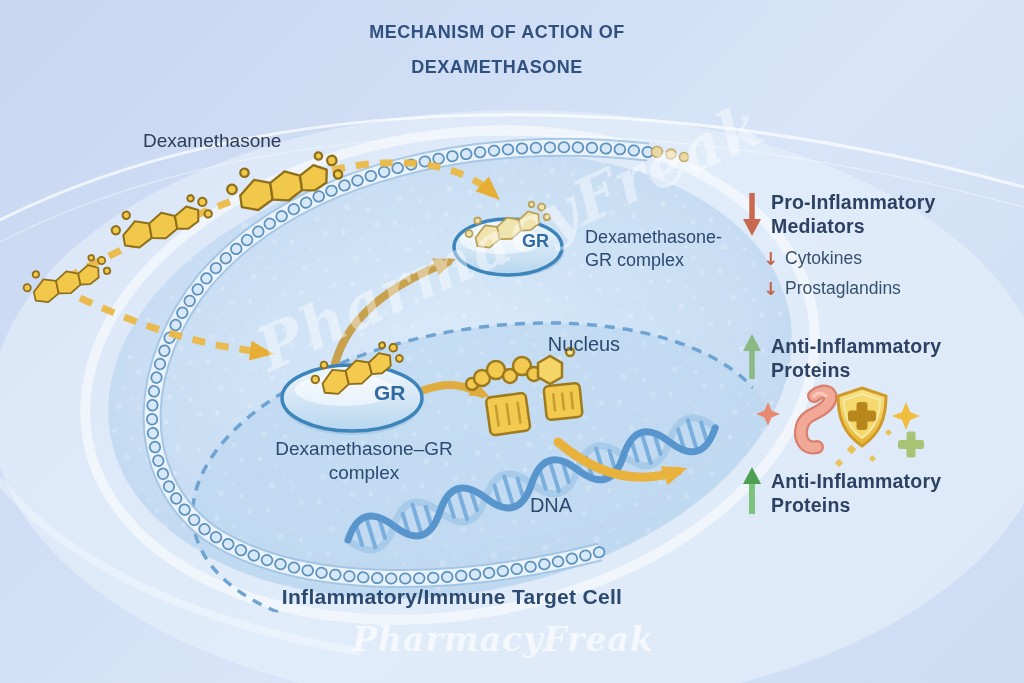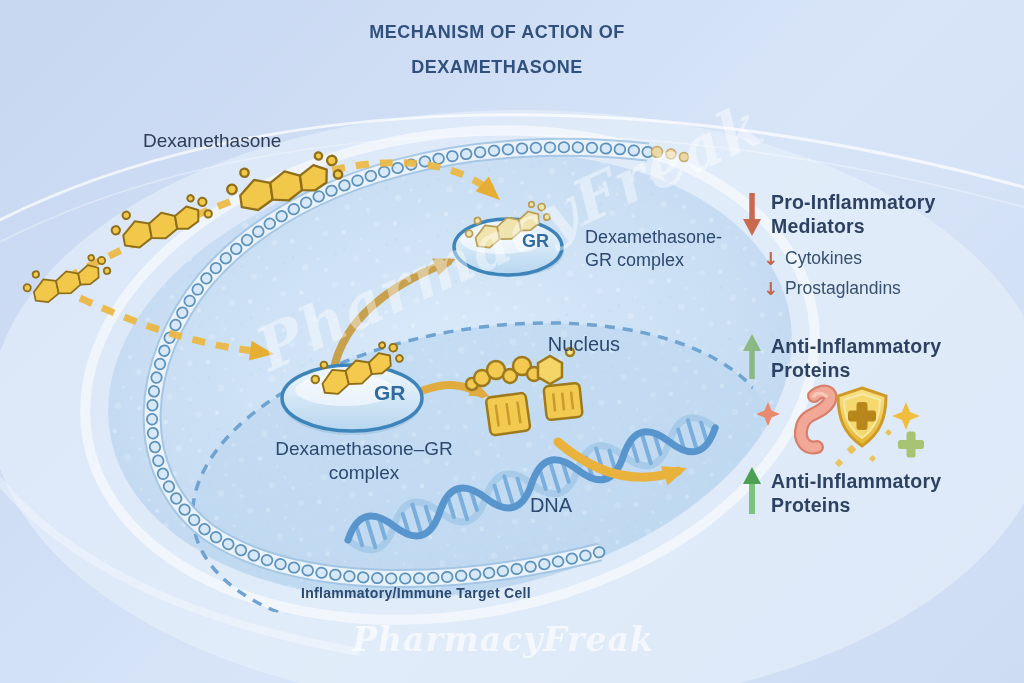--- a/index.html
+++ b/index.html
@@ -12,21 +12,21 @@
   .abs{position:absolute;}
   .title{left:497px;top:15px;transform:translateX(-50%);text-align:center;
     font-size:18px;line-height:35px;font-weight:700;color:#30507e;letter-spacing:.5px;}
   .lbl{color:#2c4a70;}
   .drug-lbl{left:143px;top:130px;font-size:19px;font-weight:500;color:#2e3c55;}
   .topcx-lbl{left:585px;top:226px;font-size:18px;line-height:23px;font-weight:500;}
   .nuc-lbl{left:584px;top:333px;transform:translateX(-50%);font-size:20px;font-weight:500;}
   .midcx-lbl{left:364px;top:437px;transform:translateX(-50%);text-align:center;
     font-size:19px;line-height:24px;font-weight:500;}
   .dna-lbl{left:551px;top:494px;transform:translateX(-50%);font-size:20px;font-weight:500;text-align:center;}
-  .cell-lbl{left:416px;top:585px;transform:translateX(-50%);font-size:14px;font-weight:700;
+  .cell-lbl{left:452px;top:585px;transform:translateX(-50%);font-size:21px;font-weight:700;
     letter-spacing:.3px;white-space:nowrap;text-align:center;}
   .gr{color:#2f6aa0;font-weight:600;}
   .gr-top{left:522px;top:231px;font-size:18px;}
   .gr-mid{left:374px;top:381px;font-size:21px;}
   .rp-row{display:flex;gap:8px;align-items:flex-end;}
   .rp-title{font-size:19.5px;line-height:24px;font-weight:700;color:#2d4263;letter-spacing:.2px;}
   .rp-item{display:flex;gap:7px;align-items:center;font-size:17.5px;font-weight:500;color:#37506e;}
   .glyph-down{color:#c4644c;font-weight:700;font-size:18px;font-family:"DejaVu Sans",sans-serif;}
   .big-arrow{flex:0 0 auto;margin-top:2px;}
   .wm{color:rgba(255,255,255,.5);font-family:"DejaVu Serif","Liberation Serif",serif;

